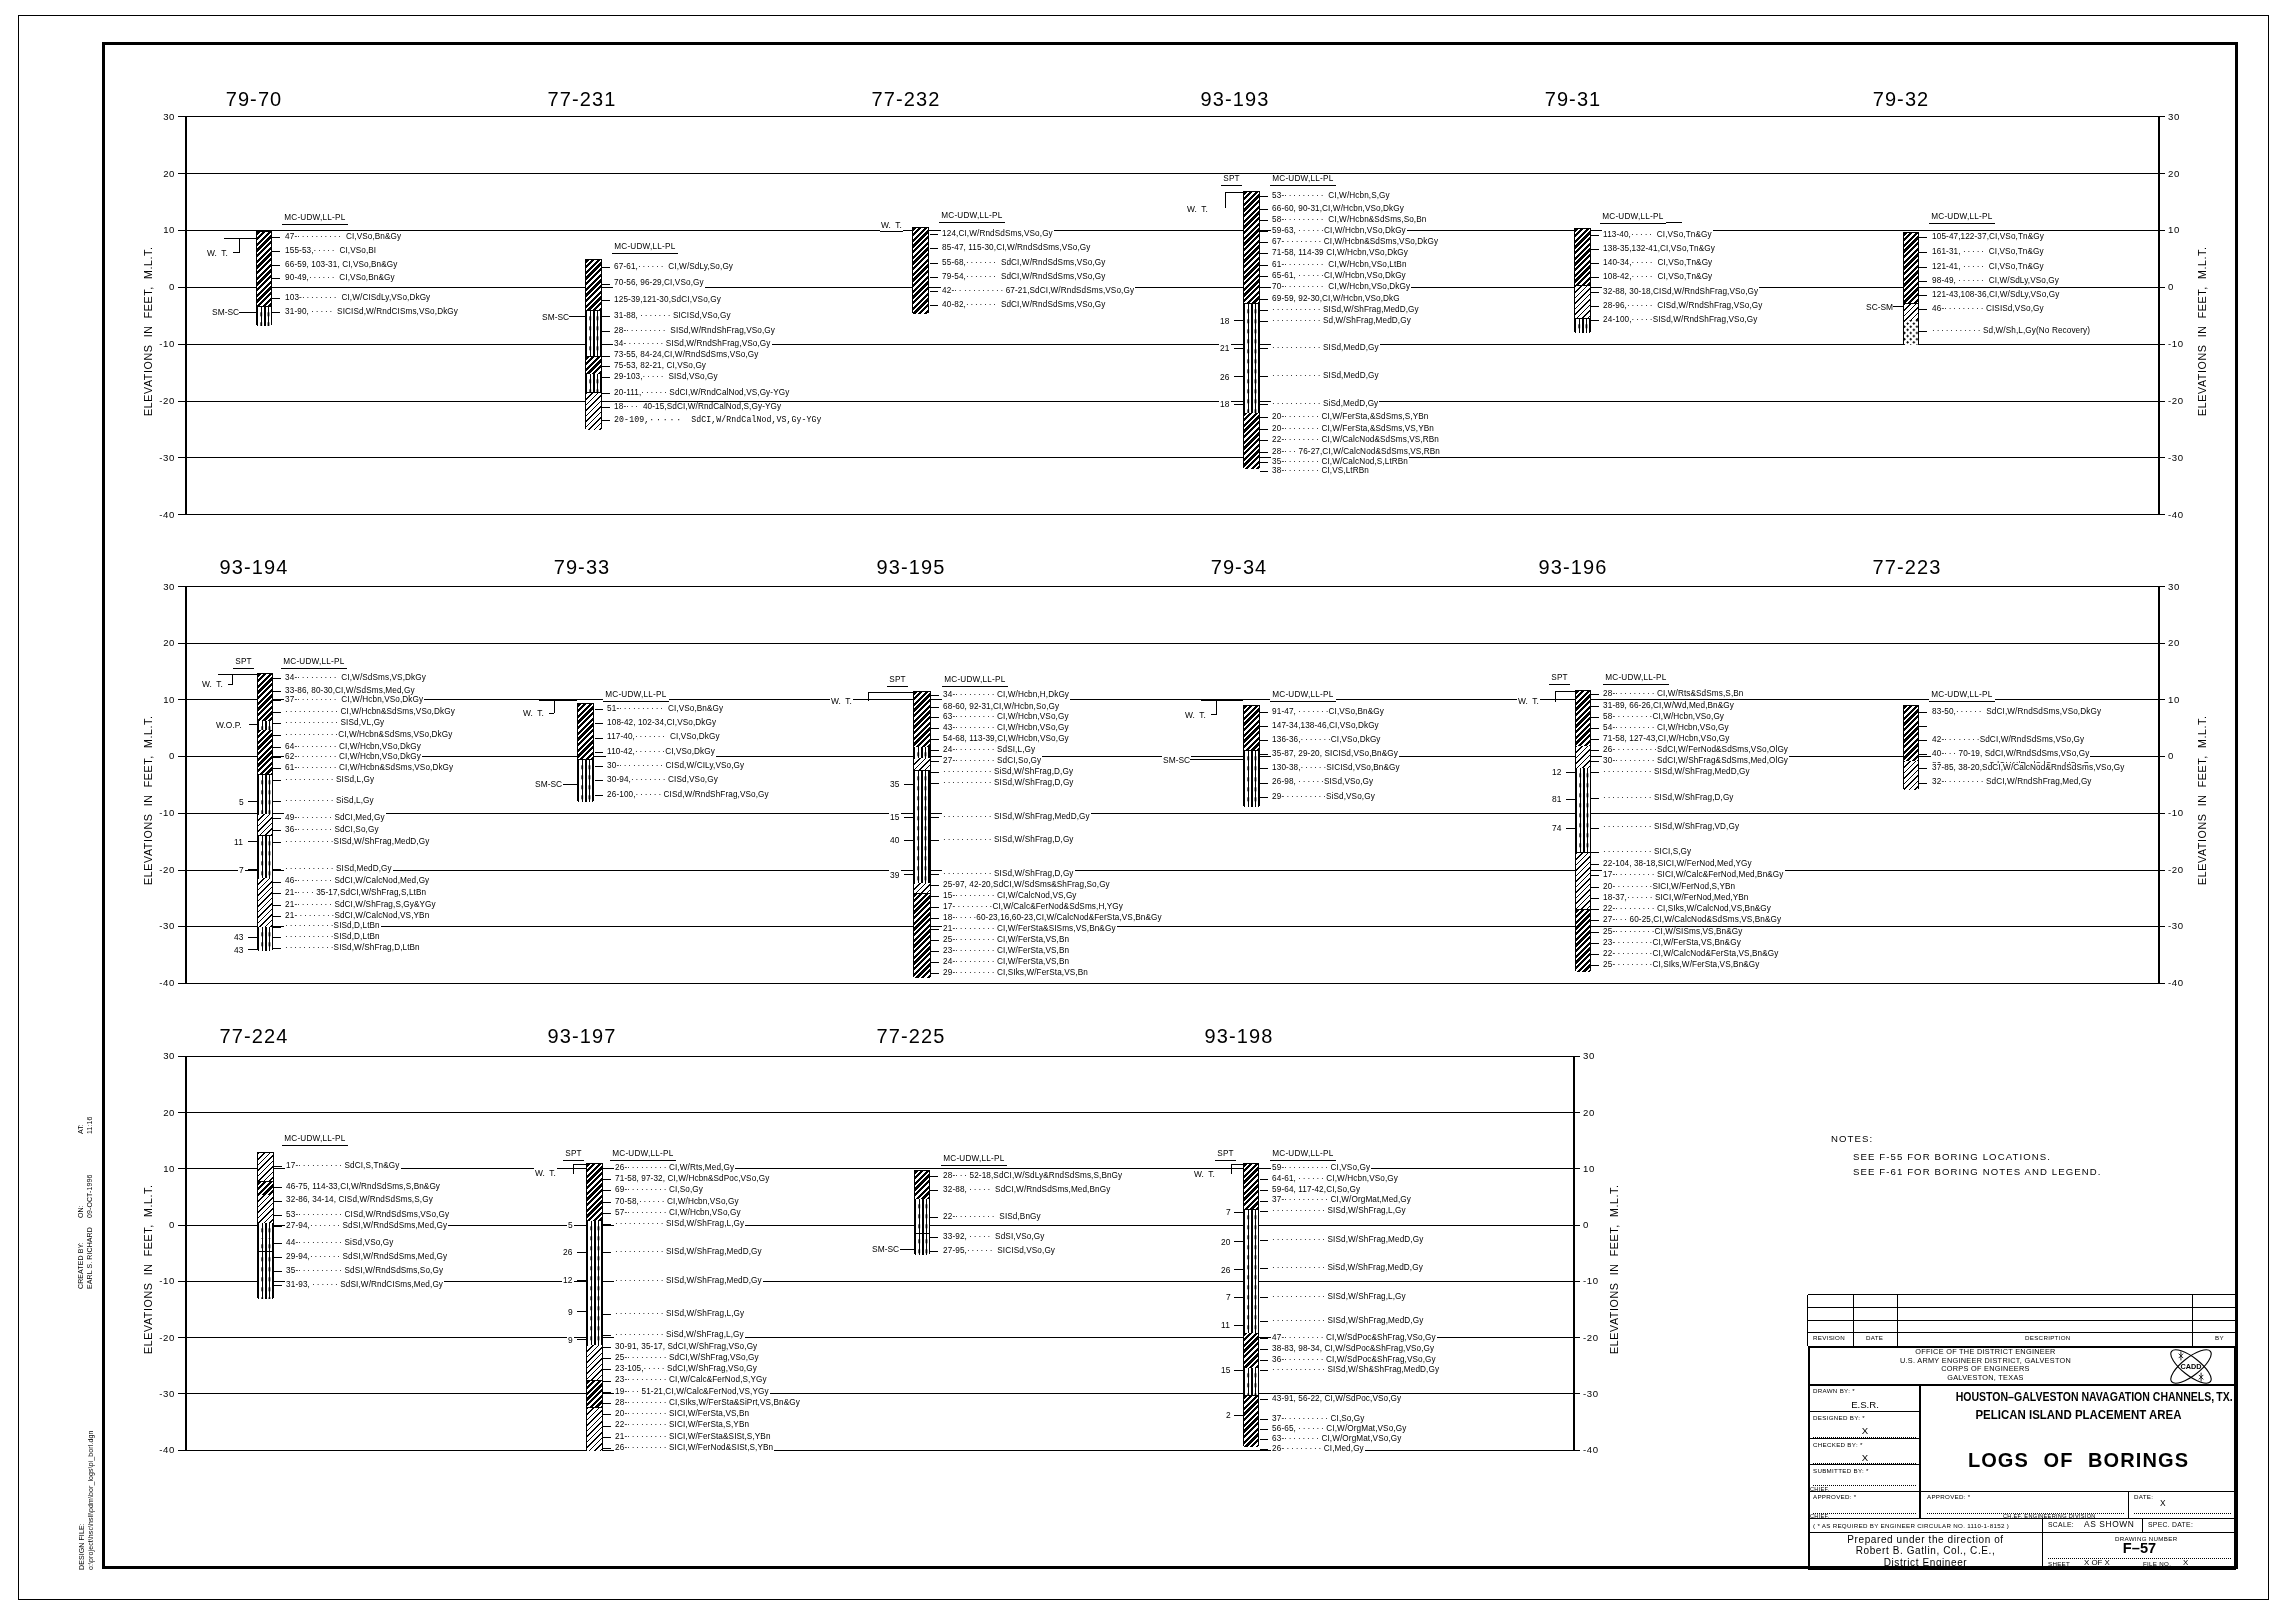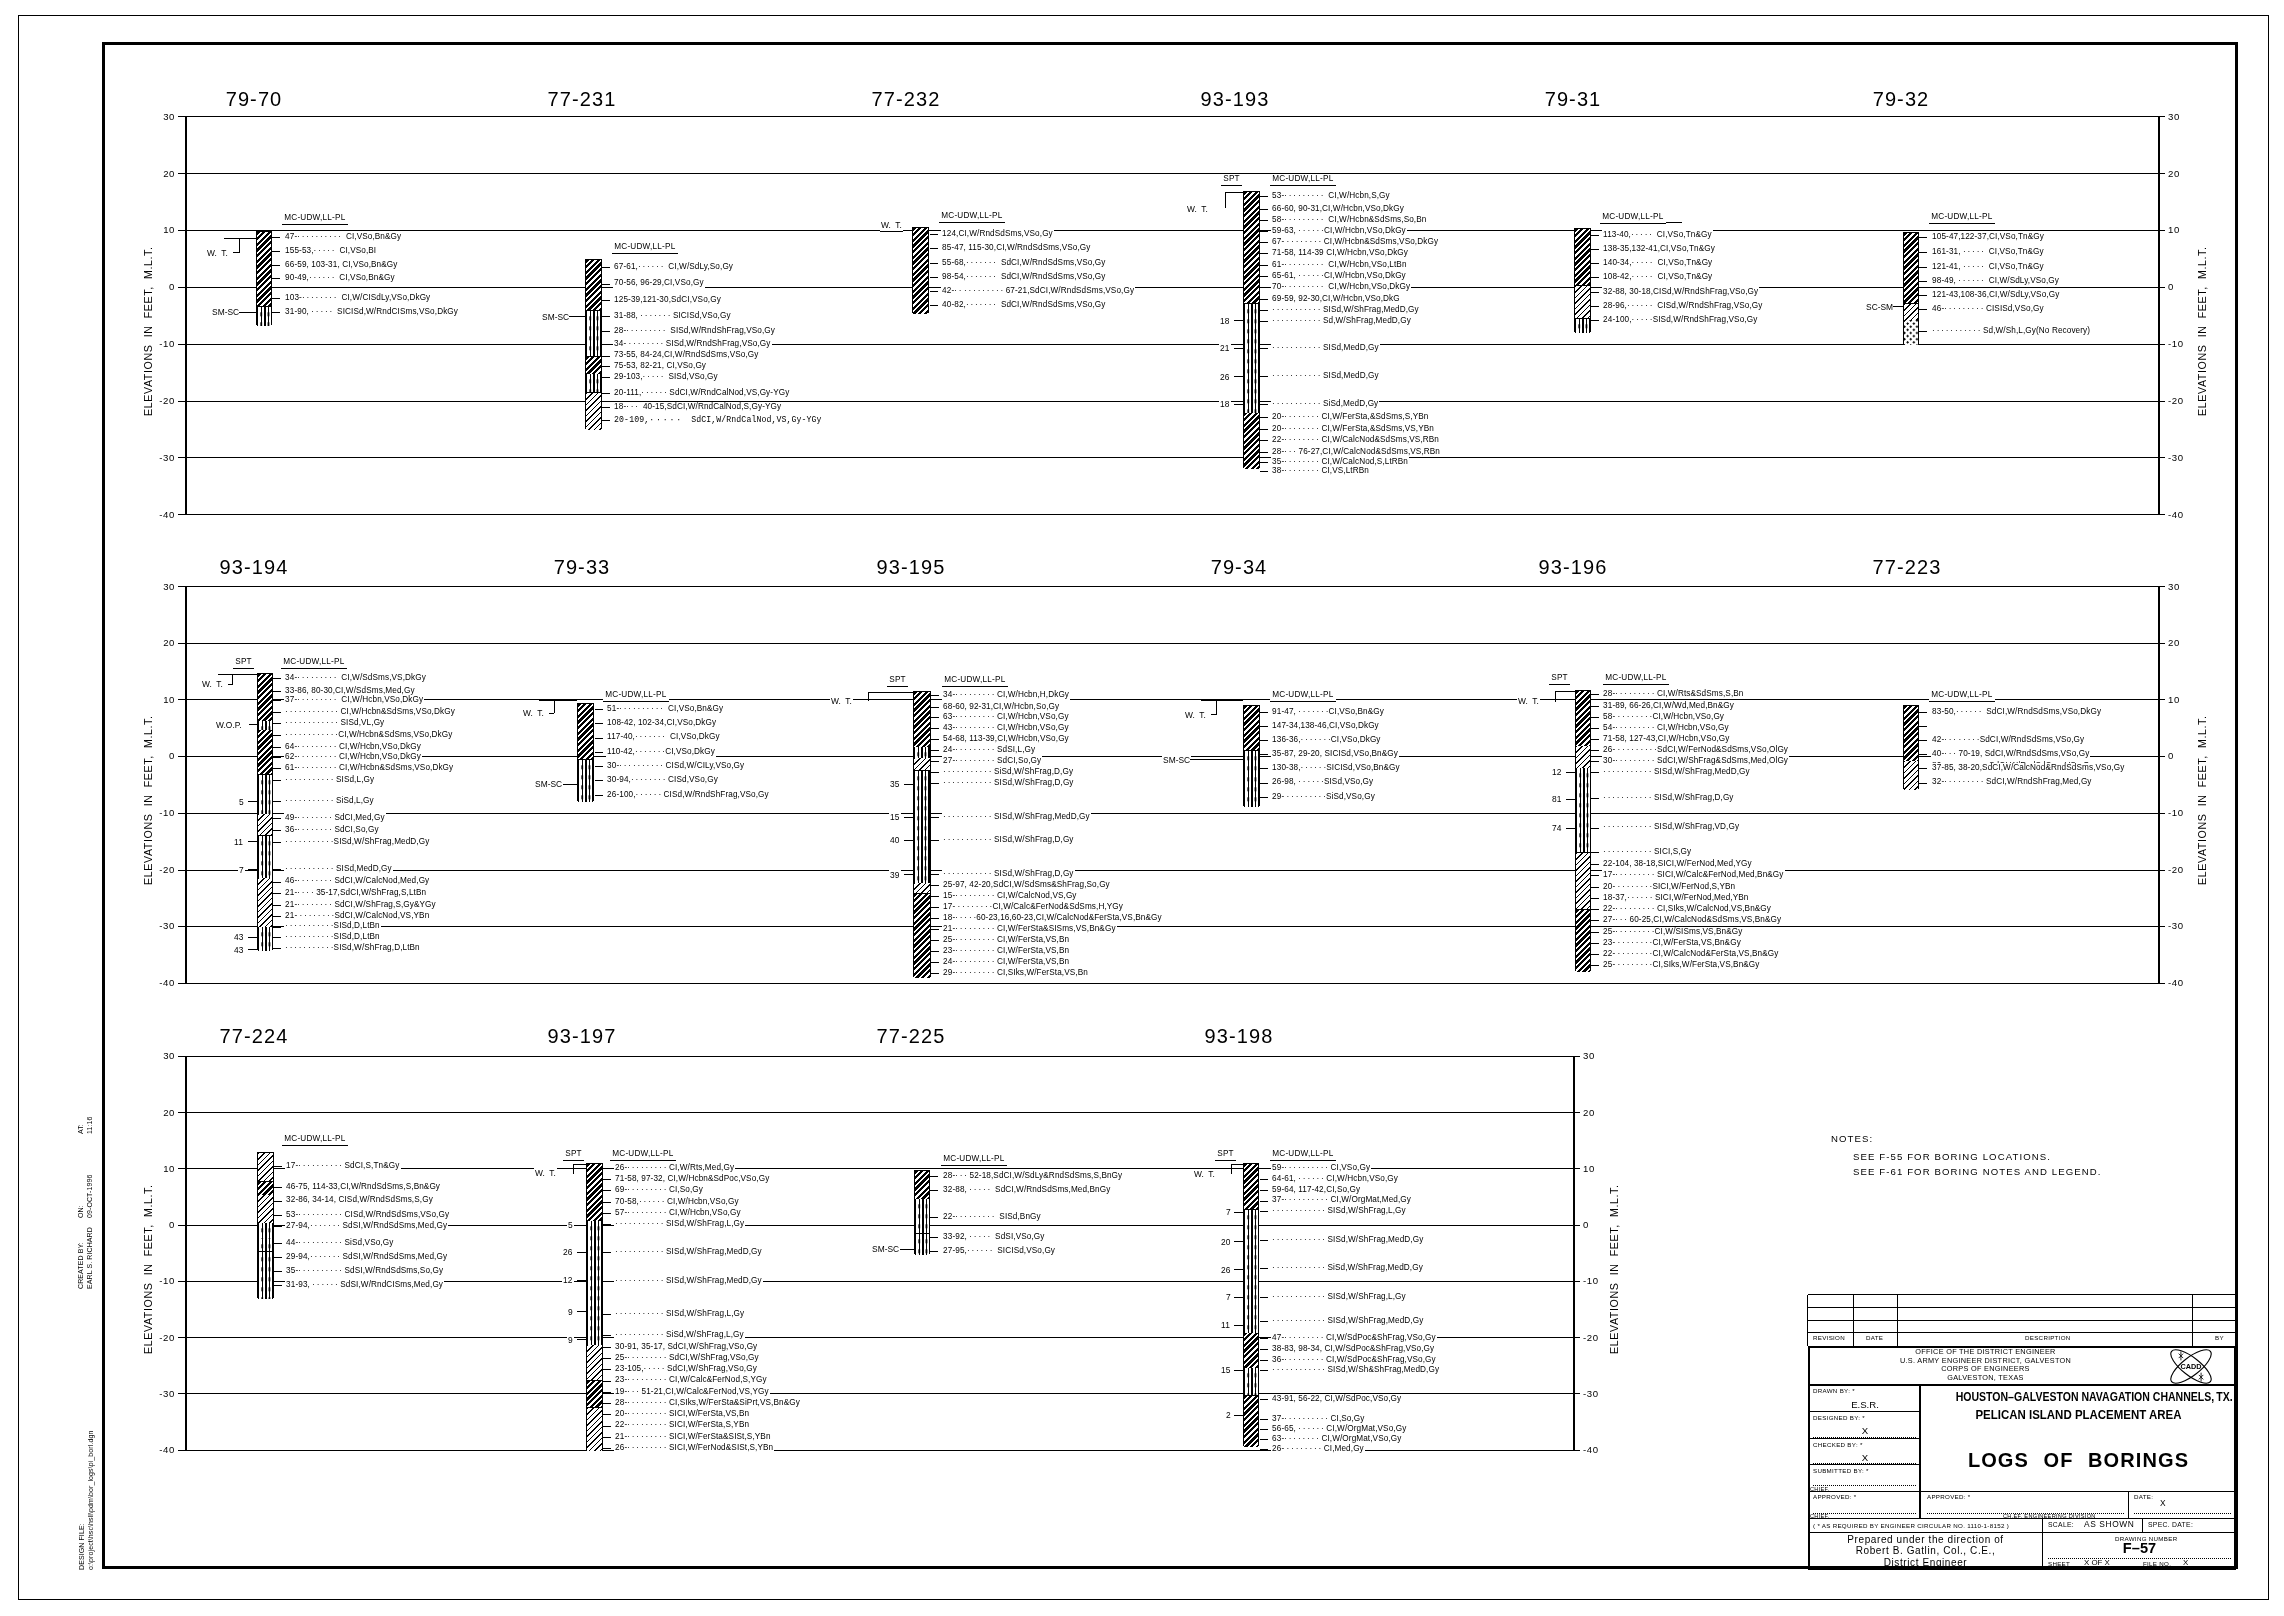--- a/index.html
+++ b/index.html
@@ -167,21 +167,21 @@
 <div class="hl" style="left:602px;top:356px;width:7.9px;"></div>
 <div class="hl" style="left:602px;top:366px;width:7.9px;"></div>
 <div class="hl" style="left:602px;top:377px;width:7.9px;"></div>
 <div class="hl" style="left:602px;top:393px;width:7.9px;"></div>
 <div class="hl" style="left:602px;top:407px;width:7.9px;"></div>
 <div class="hl" style="left:602px;top:420px;width:7.9px;"></div>
 <div class="ttl" style="left:906px;top:89px;transform:translateX(-50%);">77-232</div>
 <div class="t" style="left:941px;top:229px;">124,CI,W/RndSdSms,VSo,Gy</div>
 <div class="t" style="left:941px;top:243px;">85-47, 115-30,CI,W/RndSdSms,VSo,Gy</div>
 <div class="t" style="left:941px;top:258px;">55-68,· · · · · · ·  SdCI,W/RndSdSms,VSo,Gy</div>
-<div class="t" style="left:941px;top:272px;">98-54,· · · · · · ·  SdCI,W/RndSdSms,VSo,Gy</div>
+<div class="t" style="left:941px;top:272px;">79-54,· · · · · · ·  SdCI,W/RndSdSms,VSo,Gy</div>
 <div class="t" style="left:941px;top:286px;">42-· · · · · · · · · · · 67-21,SdCI,W/RndSdSms,VSo,Gy</div>
 <div class="t" style="left:941px;top:300px;">40-82,· · · · · · ·  SdCI,W/RndSdSms,VSo,Gy</div>
 <div class="hdr" style="left:939px;top:211px;">MC-UDW,LL-PL</div>
 <div class="lab" style="left:880px;top:220px;border-bottom:1.1px solid #000;padding-bottom:1.1px;">W.  T.</div>
 <div class="col" style="left:912px;top:227px;width:17.4px;height:86px;">
 <div class="seg pc" style="top:0px;height:86px;"></div>
 </div>
 <div class="hl" style="left:930px;top:234px;width:7.9px;"></div>
 <div class="hl" style="left:930px;top:248px;width:7.9px;"></div>
 <div class="hl" style="left:930px;top:263px;width:7.9px;"></div>

